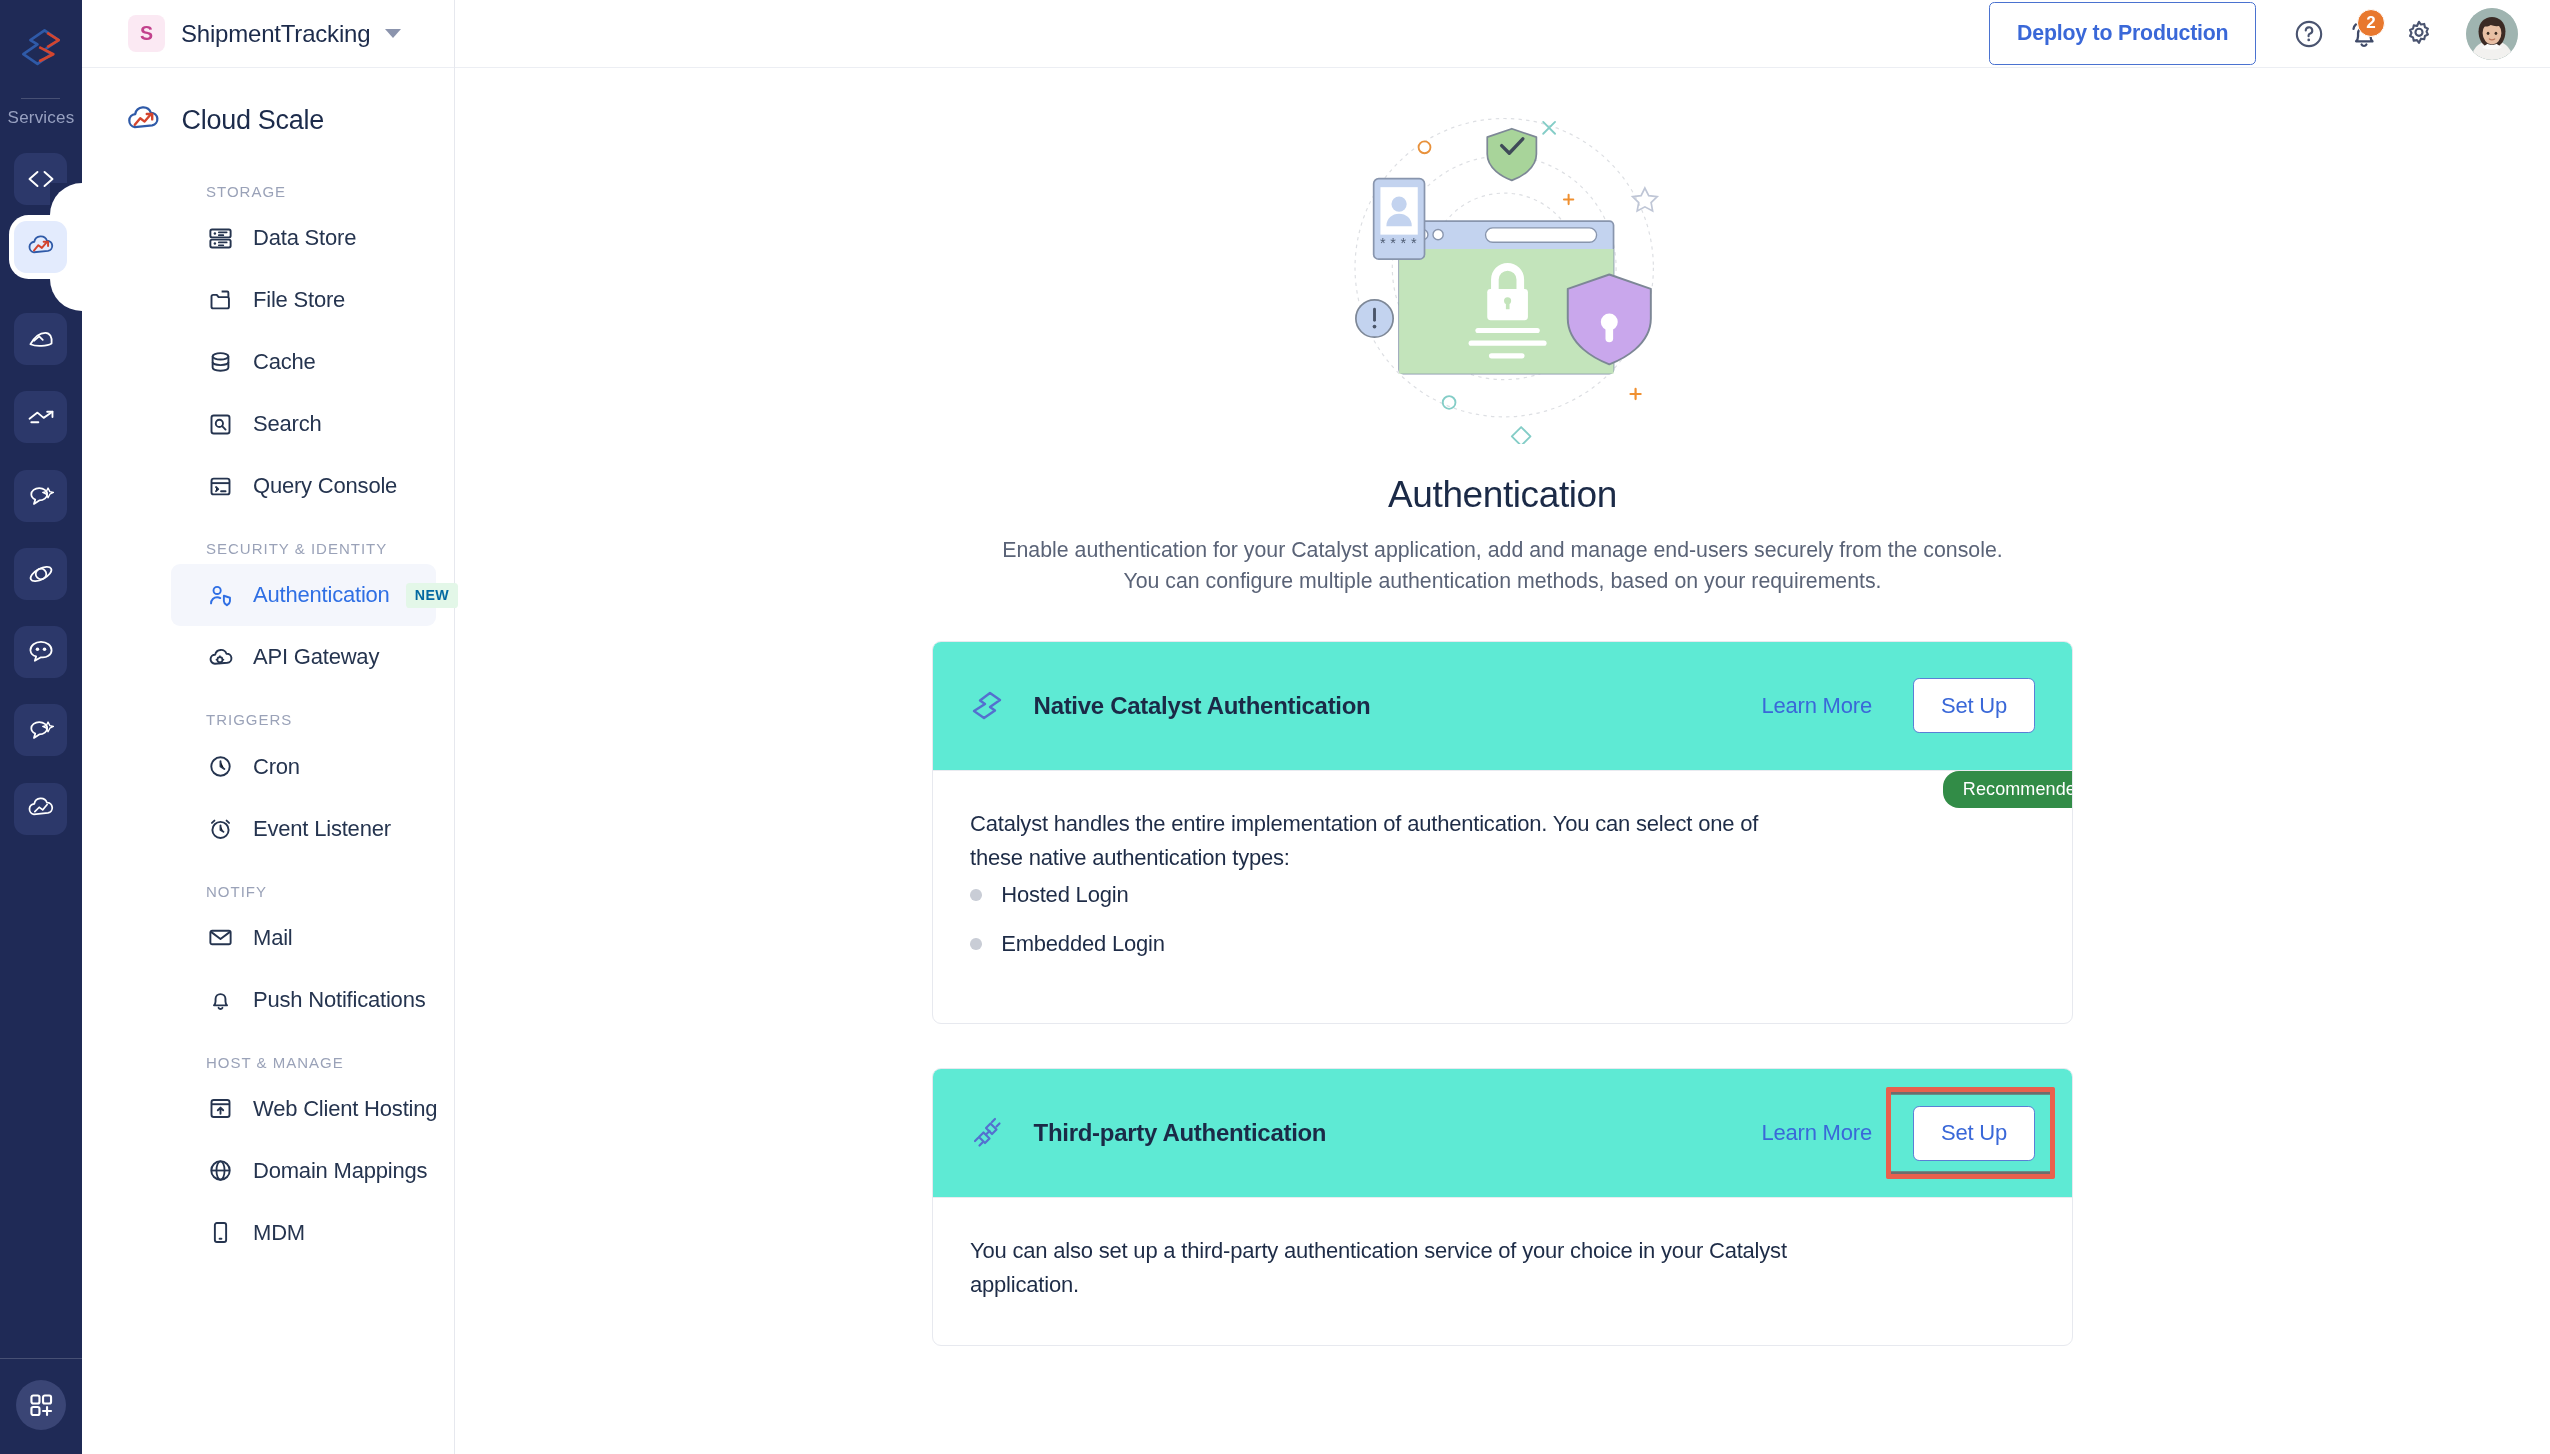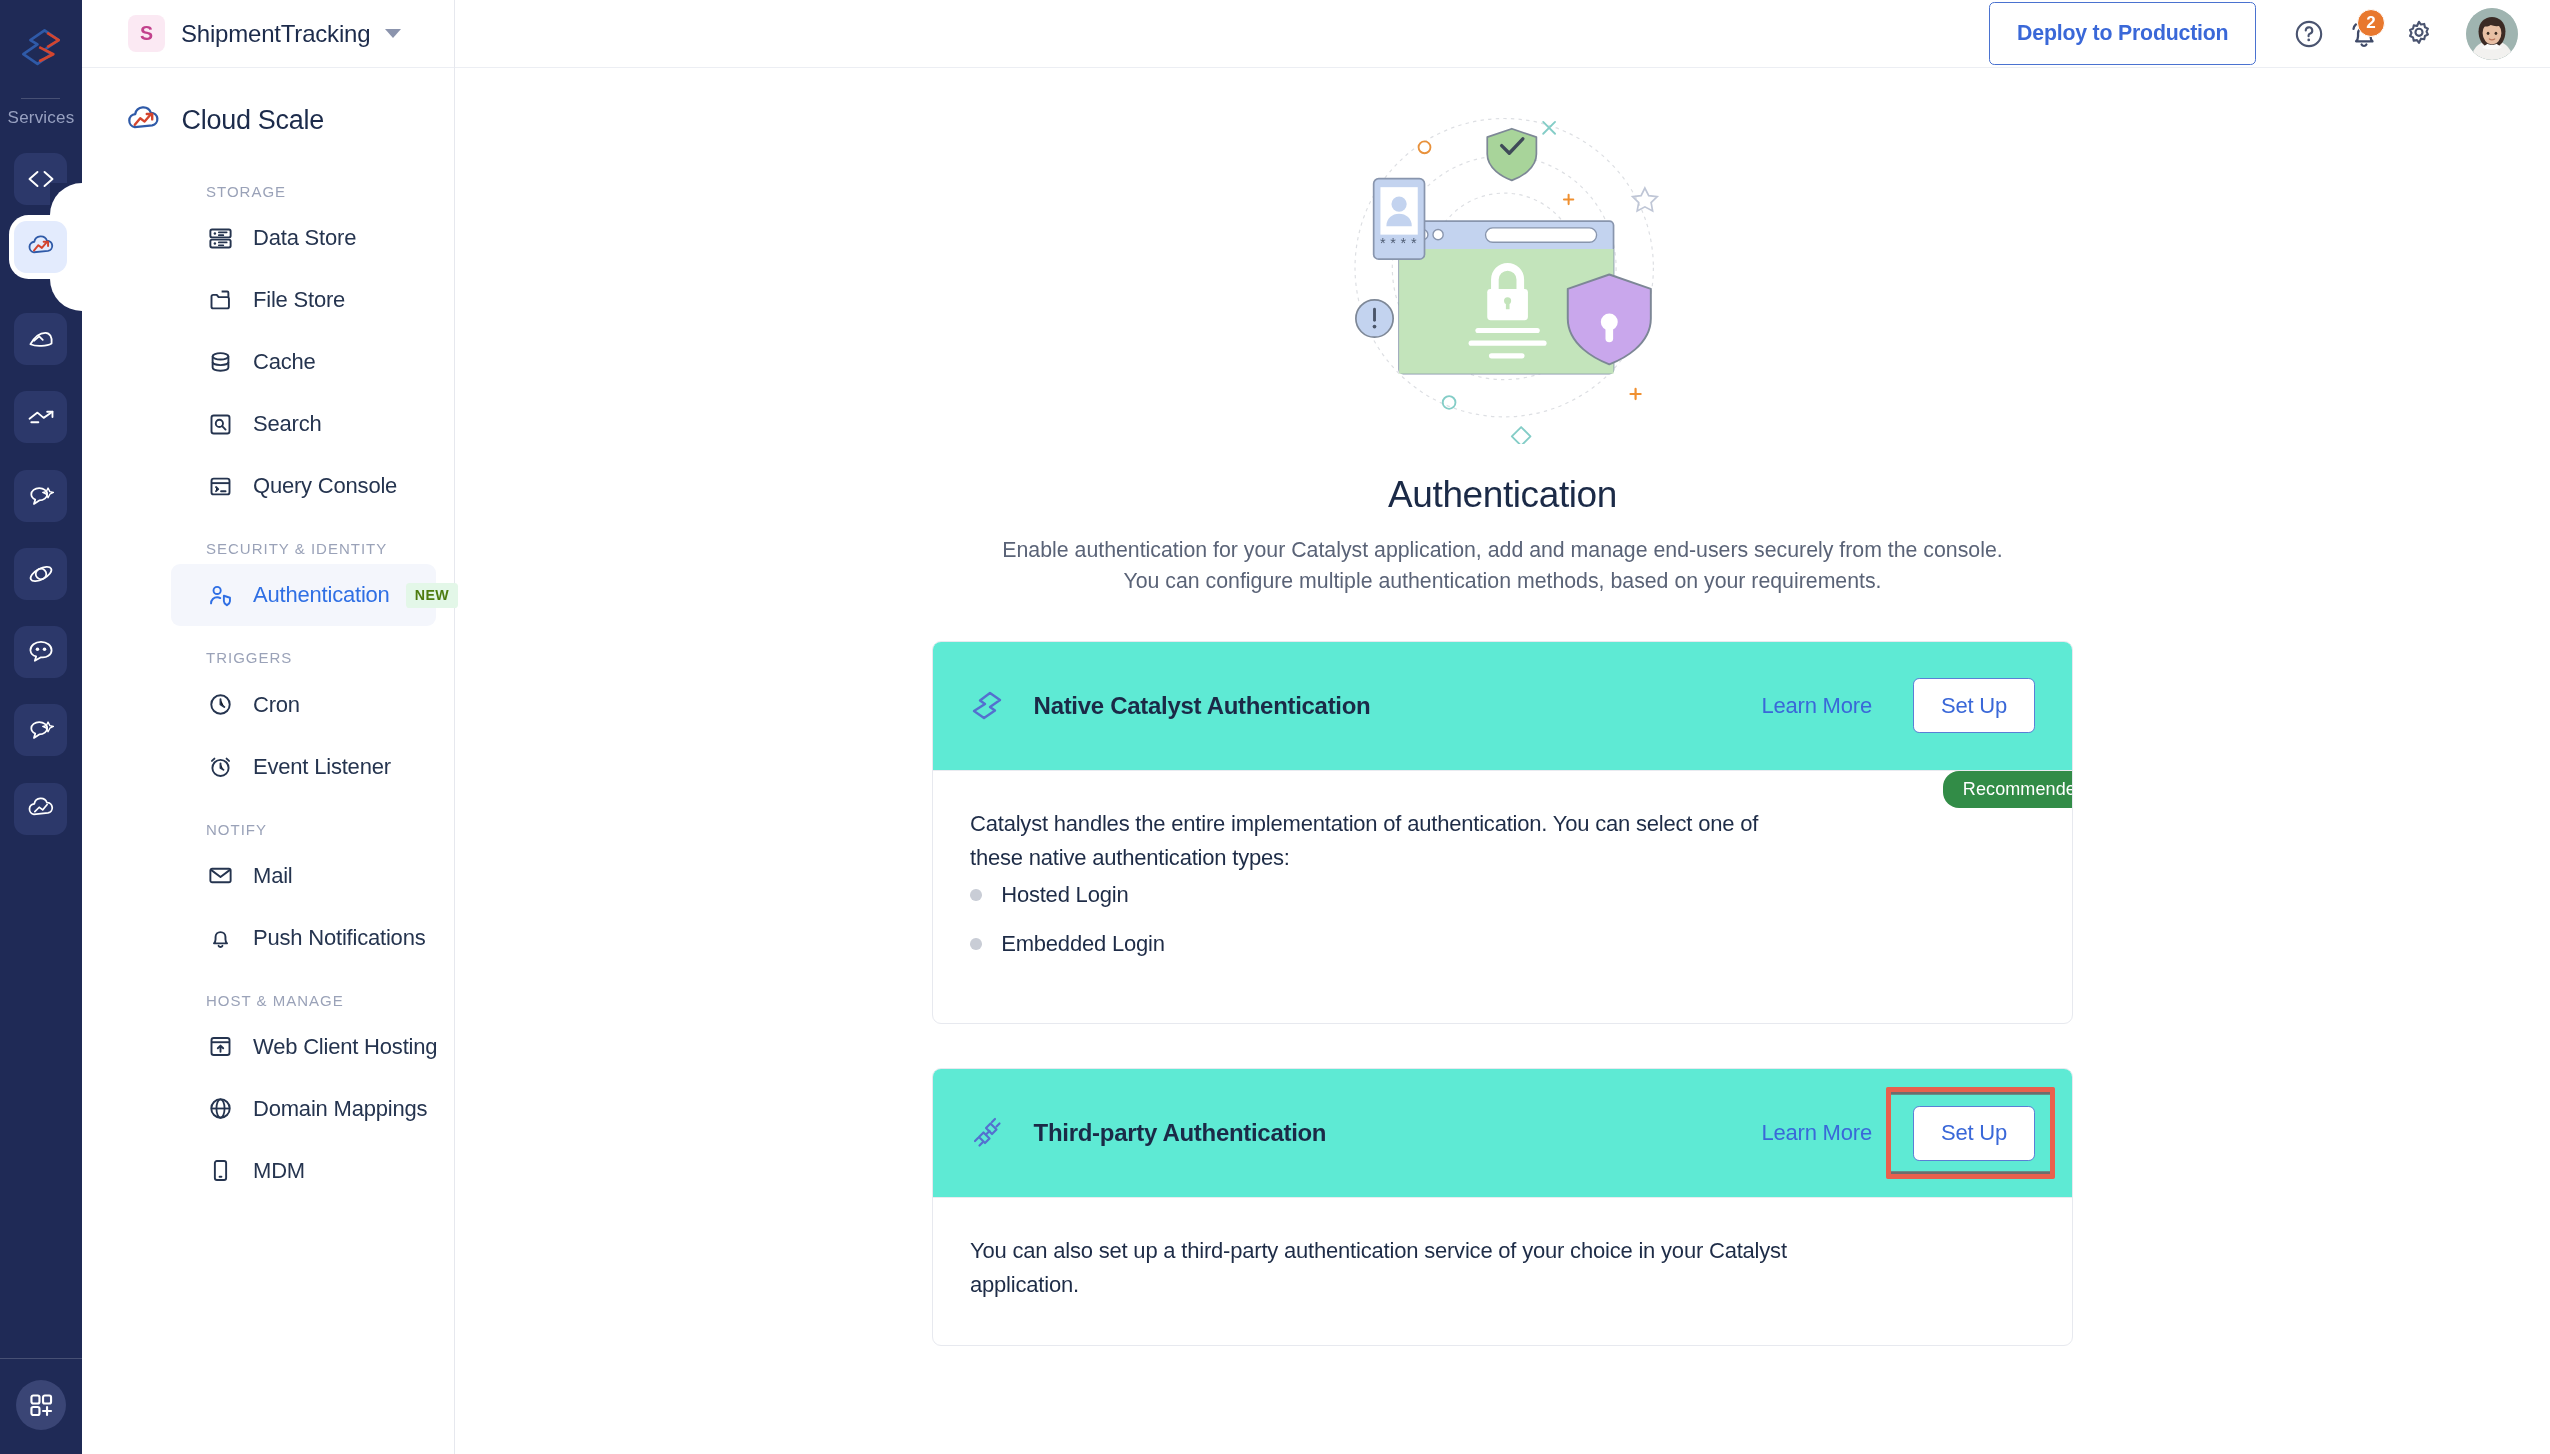--- a/index.html
+++ b/index.html
@@ -117,21 +117,21 @@
     width: 30px; display: flex; align-items: center; justify-content: flex-start;
     flex: 0 0 30px;
   }
   .nav-item .ni-label {
     margin-left: 16px; font-size: 22px; color: #25344f; font-weight: 400;
     letter-spacing: -0.2px; white-space: nowrap;
   }
   .nav-item.active { background: #f4f6fc; }
   .nav-item.active .ni-label { color: #2f6fe4; }
   .badge-new {
-    margin-left: 16px; background: #e3f7e8; color: #4d7c0f;
+    margin-left: 16px; background: #e3f7e8; color: #0369a1;
     font-size: 14.2px; font-weight: 600; letter-spacing: 0.5px;
     padding: 4.4px 9px; border-radius: 3.6px;
   }
 
   
   #topbar {
     position: absolute; left: 455px; top: 0; right: 0; height: 68px;
     border-bottom: 0.9px solid #eceef3; background: #ffffff;
     display: flex; align-items: center; justify-content: flex-end;
     padding-right: 32px; gap: 0;
@@ -399,20 +399,30 @@
     <div class="nav-item active">
       <span class="ni-icon">
         <svg width="27" height="27" viewBox="0 0 24 24">
             <circle cx="9" cy="7.5" r="3.2" fill="none" stroke="#2f6fe4" stroke-width="1.7"></circle>
             <path d="M3.6 19c0-3.2 2.4-5.4 5.4-5.4 1 0 2 .25 2.8.7" fill="none" stroke="#2f6fe4" stroke-width="1.7" stroke-linecap="round"></path>
             <path d="M15 12.2 20.4 14v3c0 2-2.4 3.4-2.7 3.6-.3-.2-2.7-1.6-2.7-3.6Z" fill="none" stroke="#2f6fe4" stroke-width="1.7" stroke-linejoin="round"></path>
           </svg>
       </span>
       <span class="ni-label">Authentication</span>
       <span class="badge-new">NEW</span>
+    </div>
+    <div class="nav-item">
+      <span class="ni-icon">
+        <svg width="27" height="27" viewBox="0 0 24 24">
+            <path d="M7 17.5a4 4 0 0 1 .3-8 5.2 5.2 0 0 1 10-.8 4 4 0 0 1 .8 8Z" fill="none" stroke="#25344f" stroke-width="1.7" stroke-linejoin="round"></path>
+            <circle cx="11.5" cy="14" r="2.3" fill="none" stroke="#25344f" stroke-width="1.5"></circle>
+            <path d="M11.5 10.8v1M11.5 16.2v1M8.3 14h1M13.7 14h1" stroke="#25344f" stroke-width="1.4" stroke-linecap="round"></path>
+          </svg>
+      </span>
+      <span class="ni-label">API Gateway</span>
     </div>
 
     <div class="nav-group-title">TRIGGERS</div>
     <div class="nav-item">
       <span class="ni-icon">
         <svg width="27" height="27" viewBox="0 0 24 24">
             <circle cx="12" cy="12" r="8.2" fill="none" stroke="#25344f" stroke-width="1.7"></circle>
             <path d="M12 7.3V12l3.4 2.2" stroke="#25344f" stroke-width="1.7" stroke-linecap="round" stroke-linejoin="round"></path>
           </svg>
       </span>

